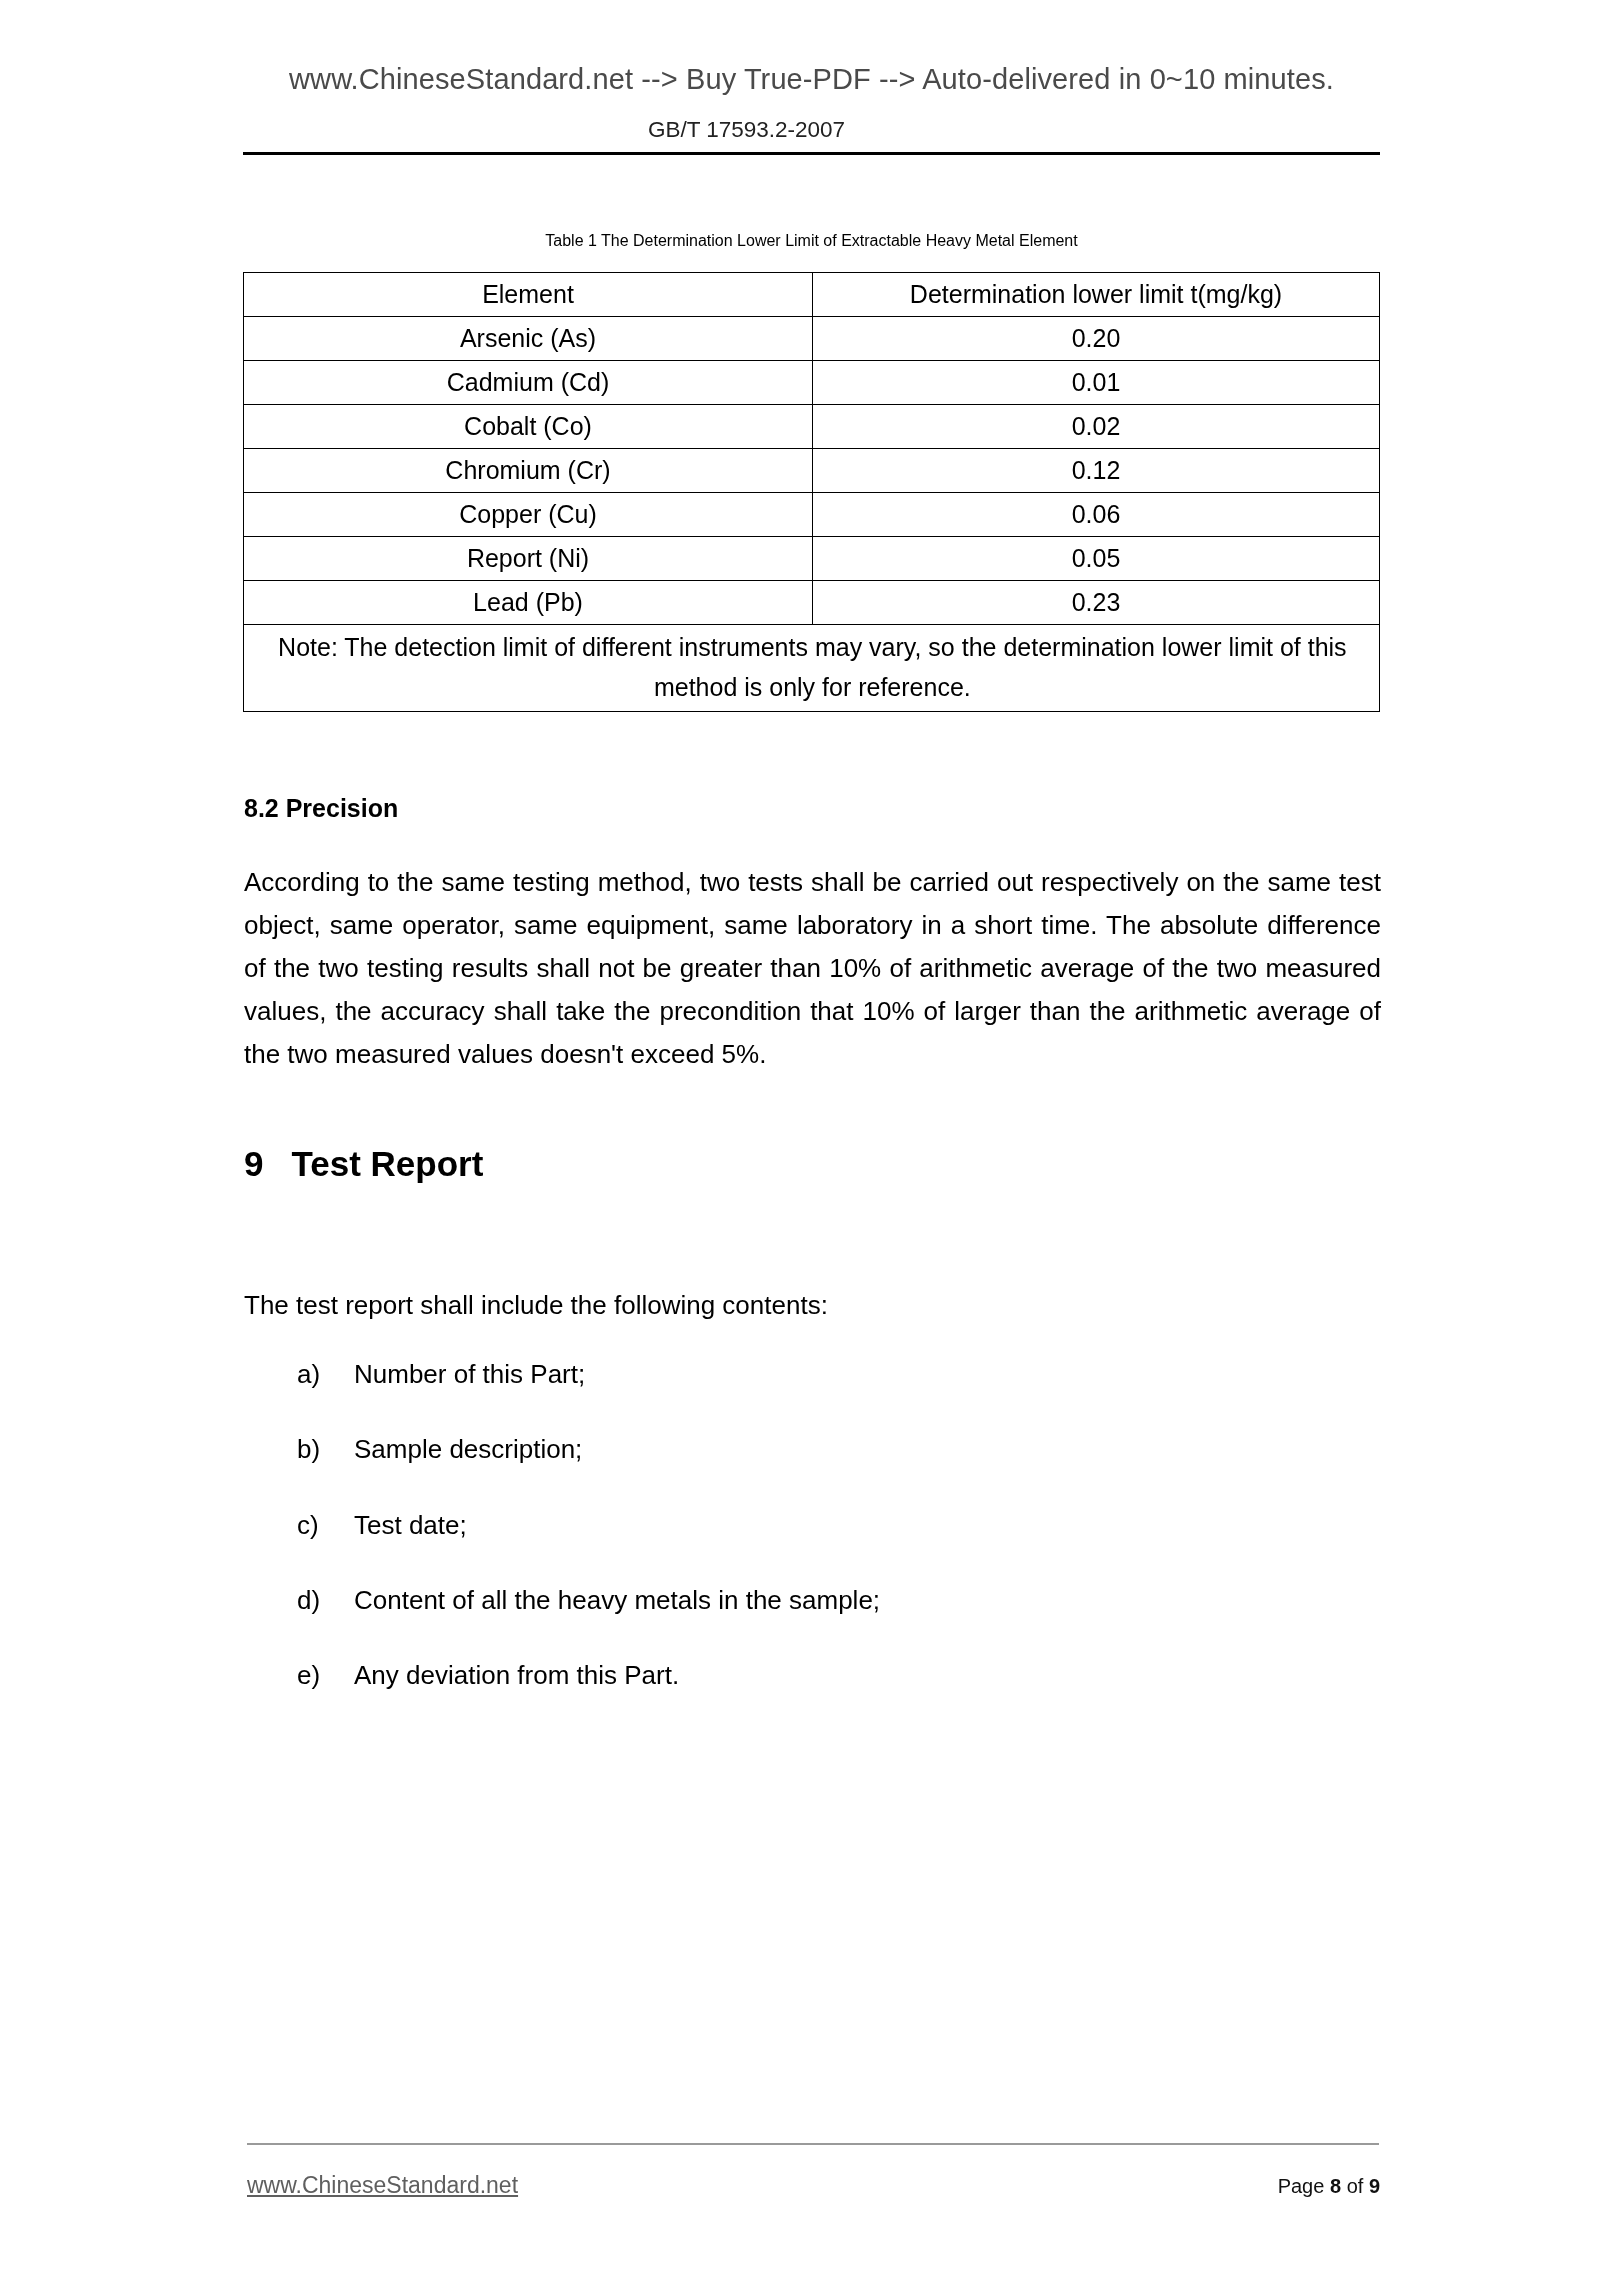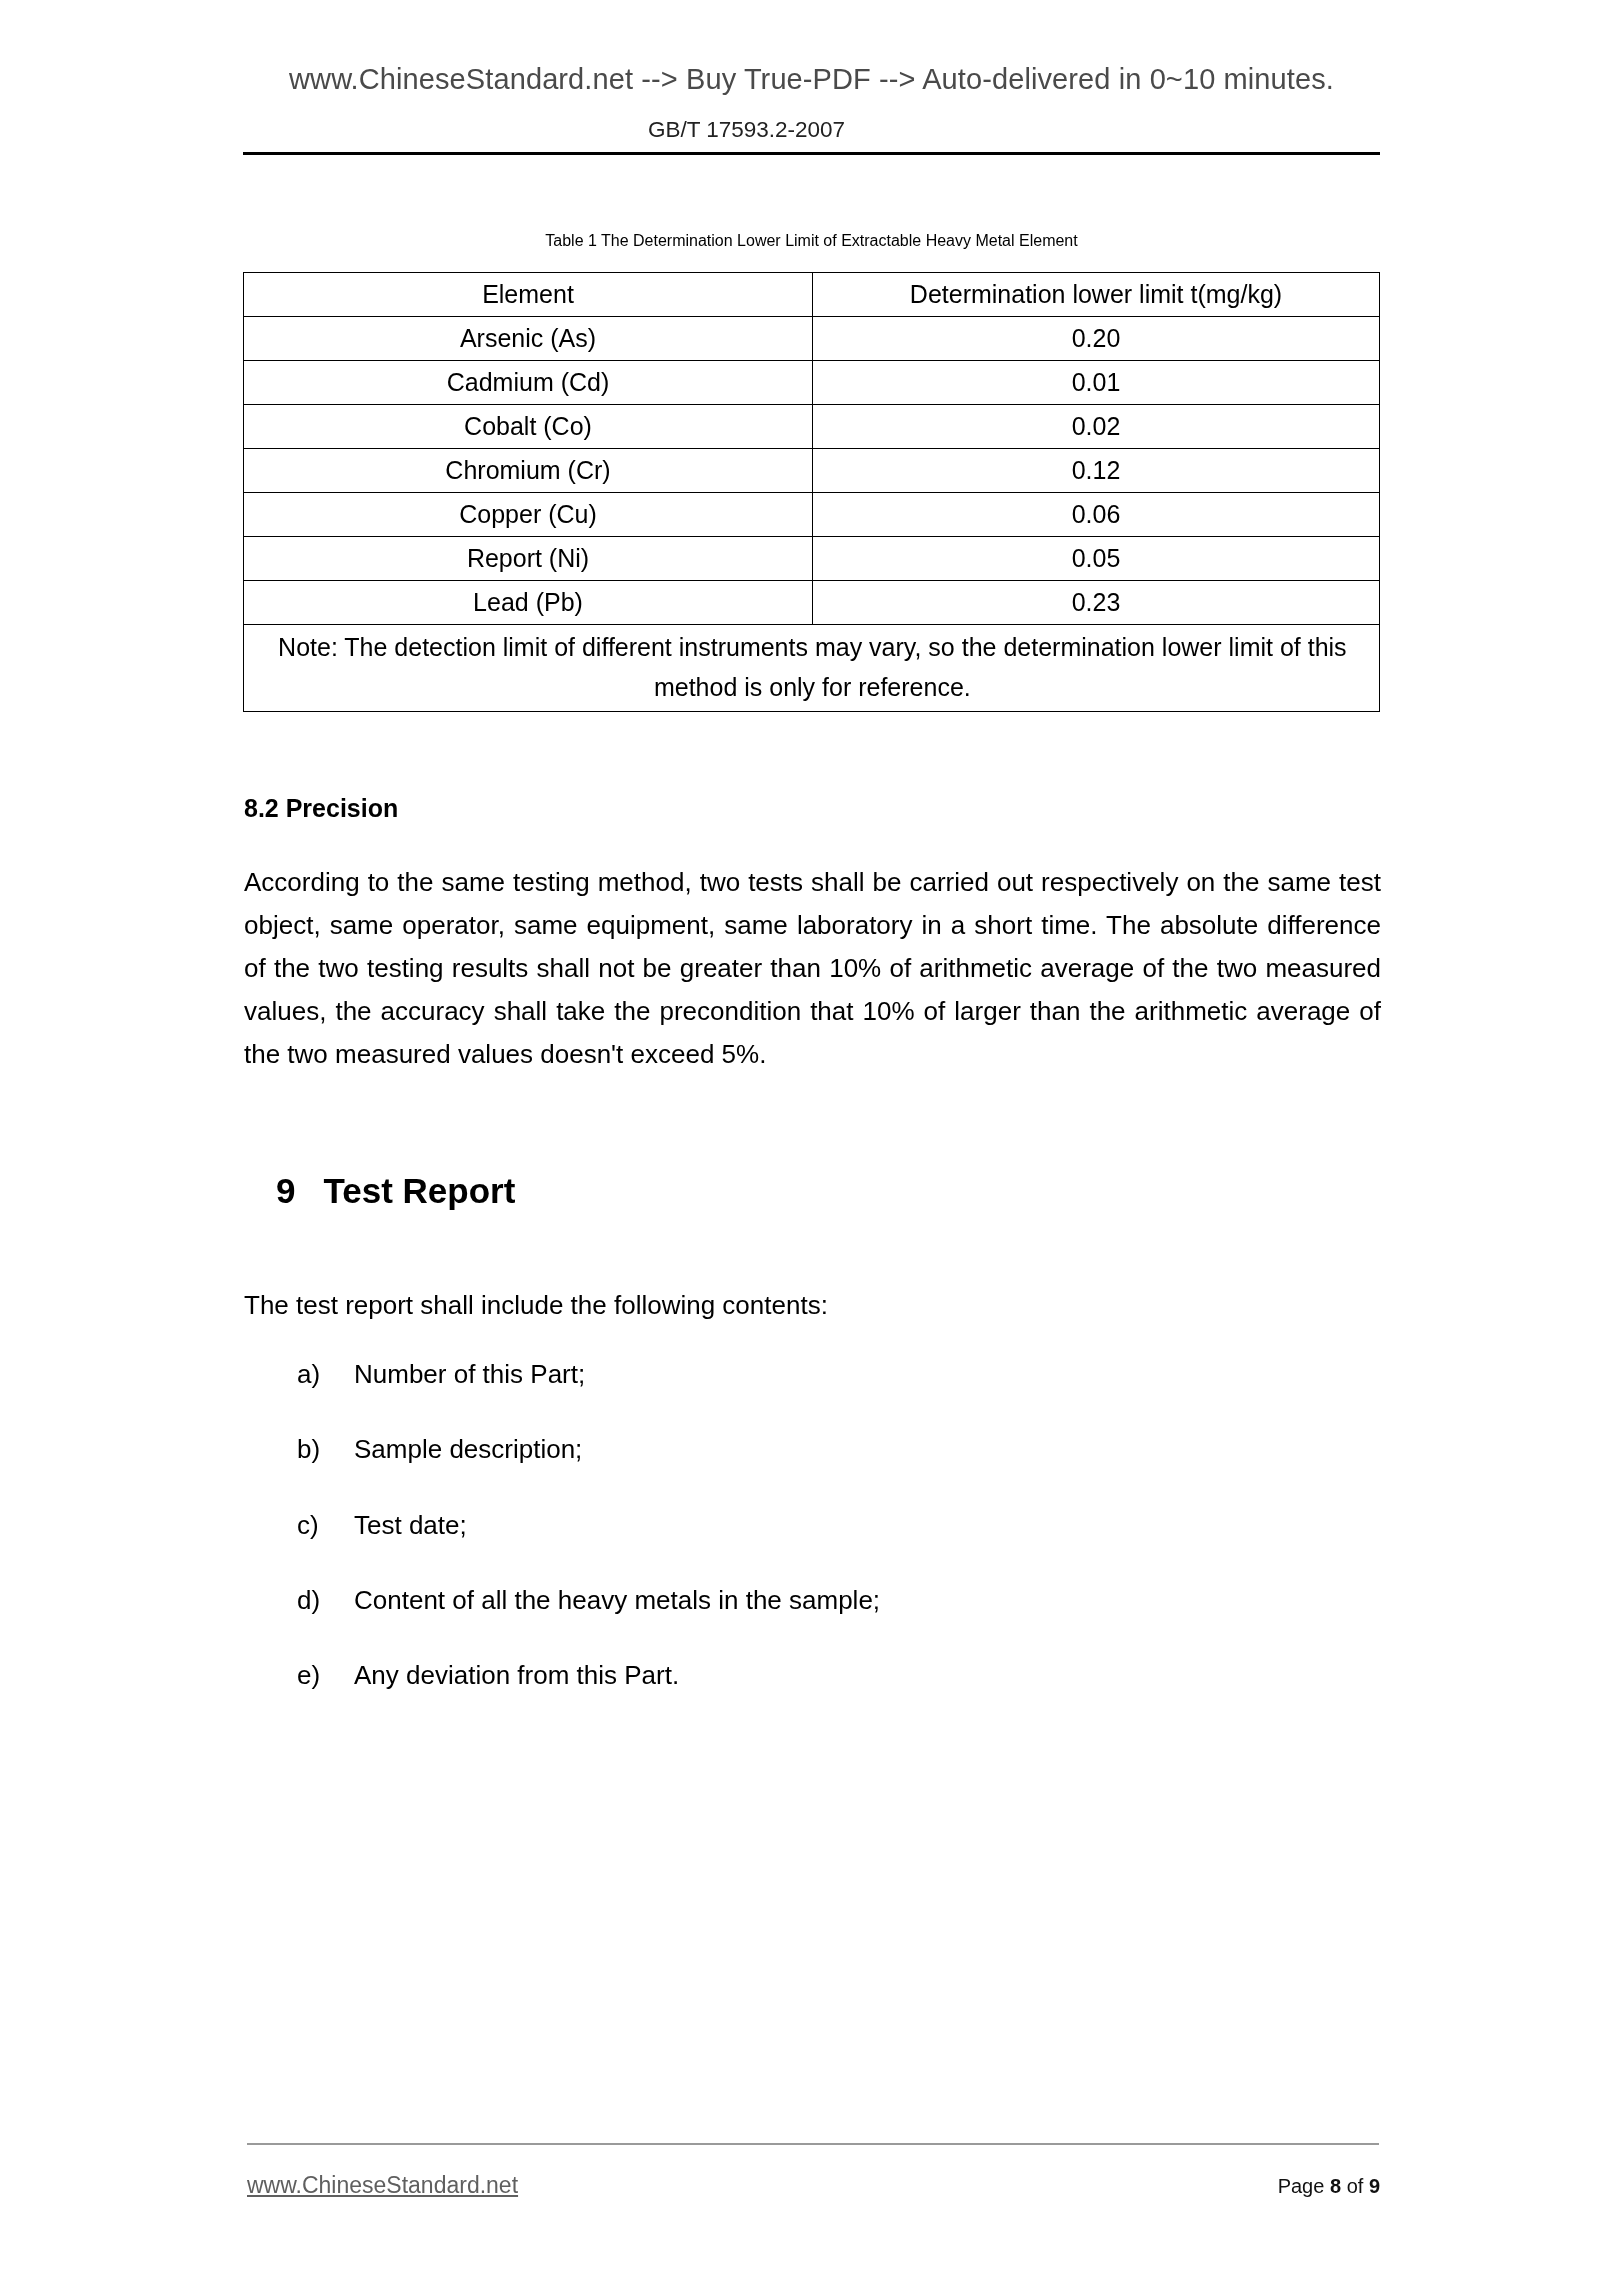--- a/index.html
+++ b/index.html
@@ -209,21 +209,21 @@
       <tr>
         <td class="note-cell" colspan="2">Note: The detection limit of different instruments may vary, so the determination lower limit of this method is only for reference.</td>
       </tr>
     </tbody>
   </table>
 
   <div class="sub-heading" style="top:794px;">8.2   Precision</div>
 
   <div class="body-para" style="top:861px;">According to the same testing method, two tests shall be carried out respectively on the same test object, same operator, same equipment, same laboratory in a short time. The absolute difference of the two testing results shall not be greater than 10% of arithmetic average of the two measured values, the accuracy shall take the precondition that 10% of larger than the arithmetic average of the two measured values doesn't exceed 5%.</div>
 
-  <div class="section-heading" style="top:1171px;margin-left:32px;">
+  <div class="section-heading" style="top:1144px;">
     <span class="num">9</span><span>Test Report</span>
   </div>
 
   <div class="body-para nojustify" style="top:1284px;">The test report shall include the following contents:</div>
 
   <div class="list-item" style="top:1359px;">
     <span class="marker">a)</span><span>Number of this Part;</span>
   </div>
   <div class="list-item" style="top:1434px;">
     <span class="marker">b)</span><span>Sample description;</span>

